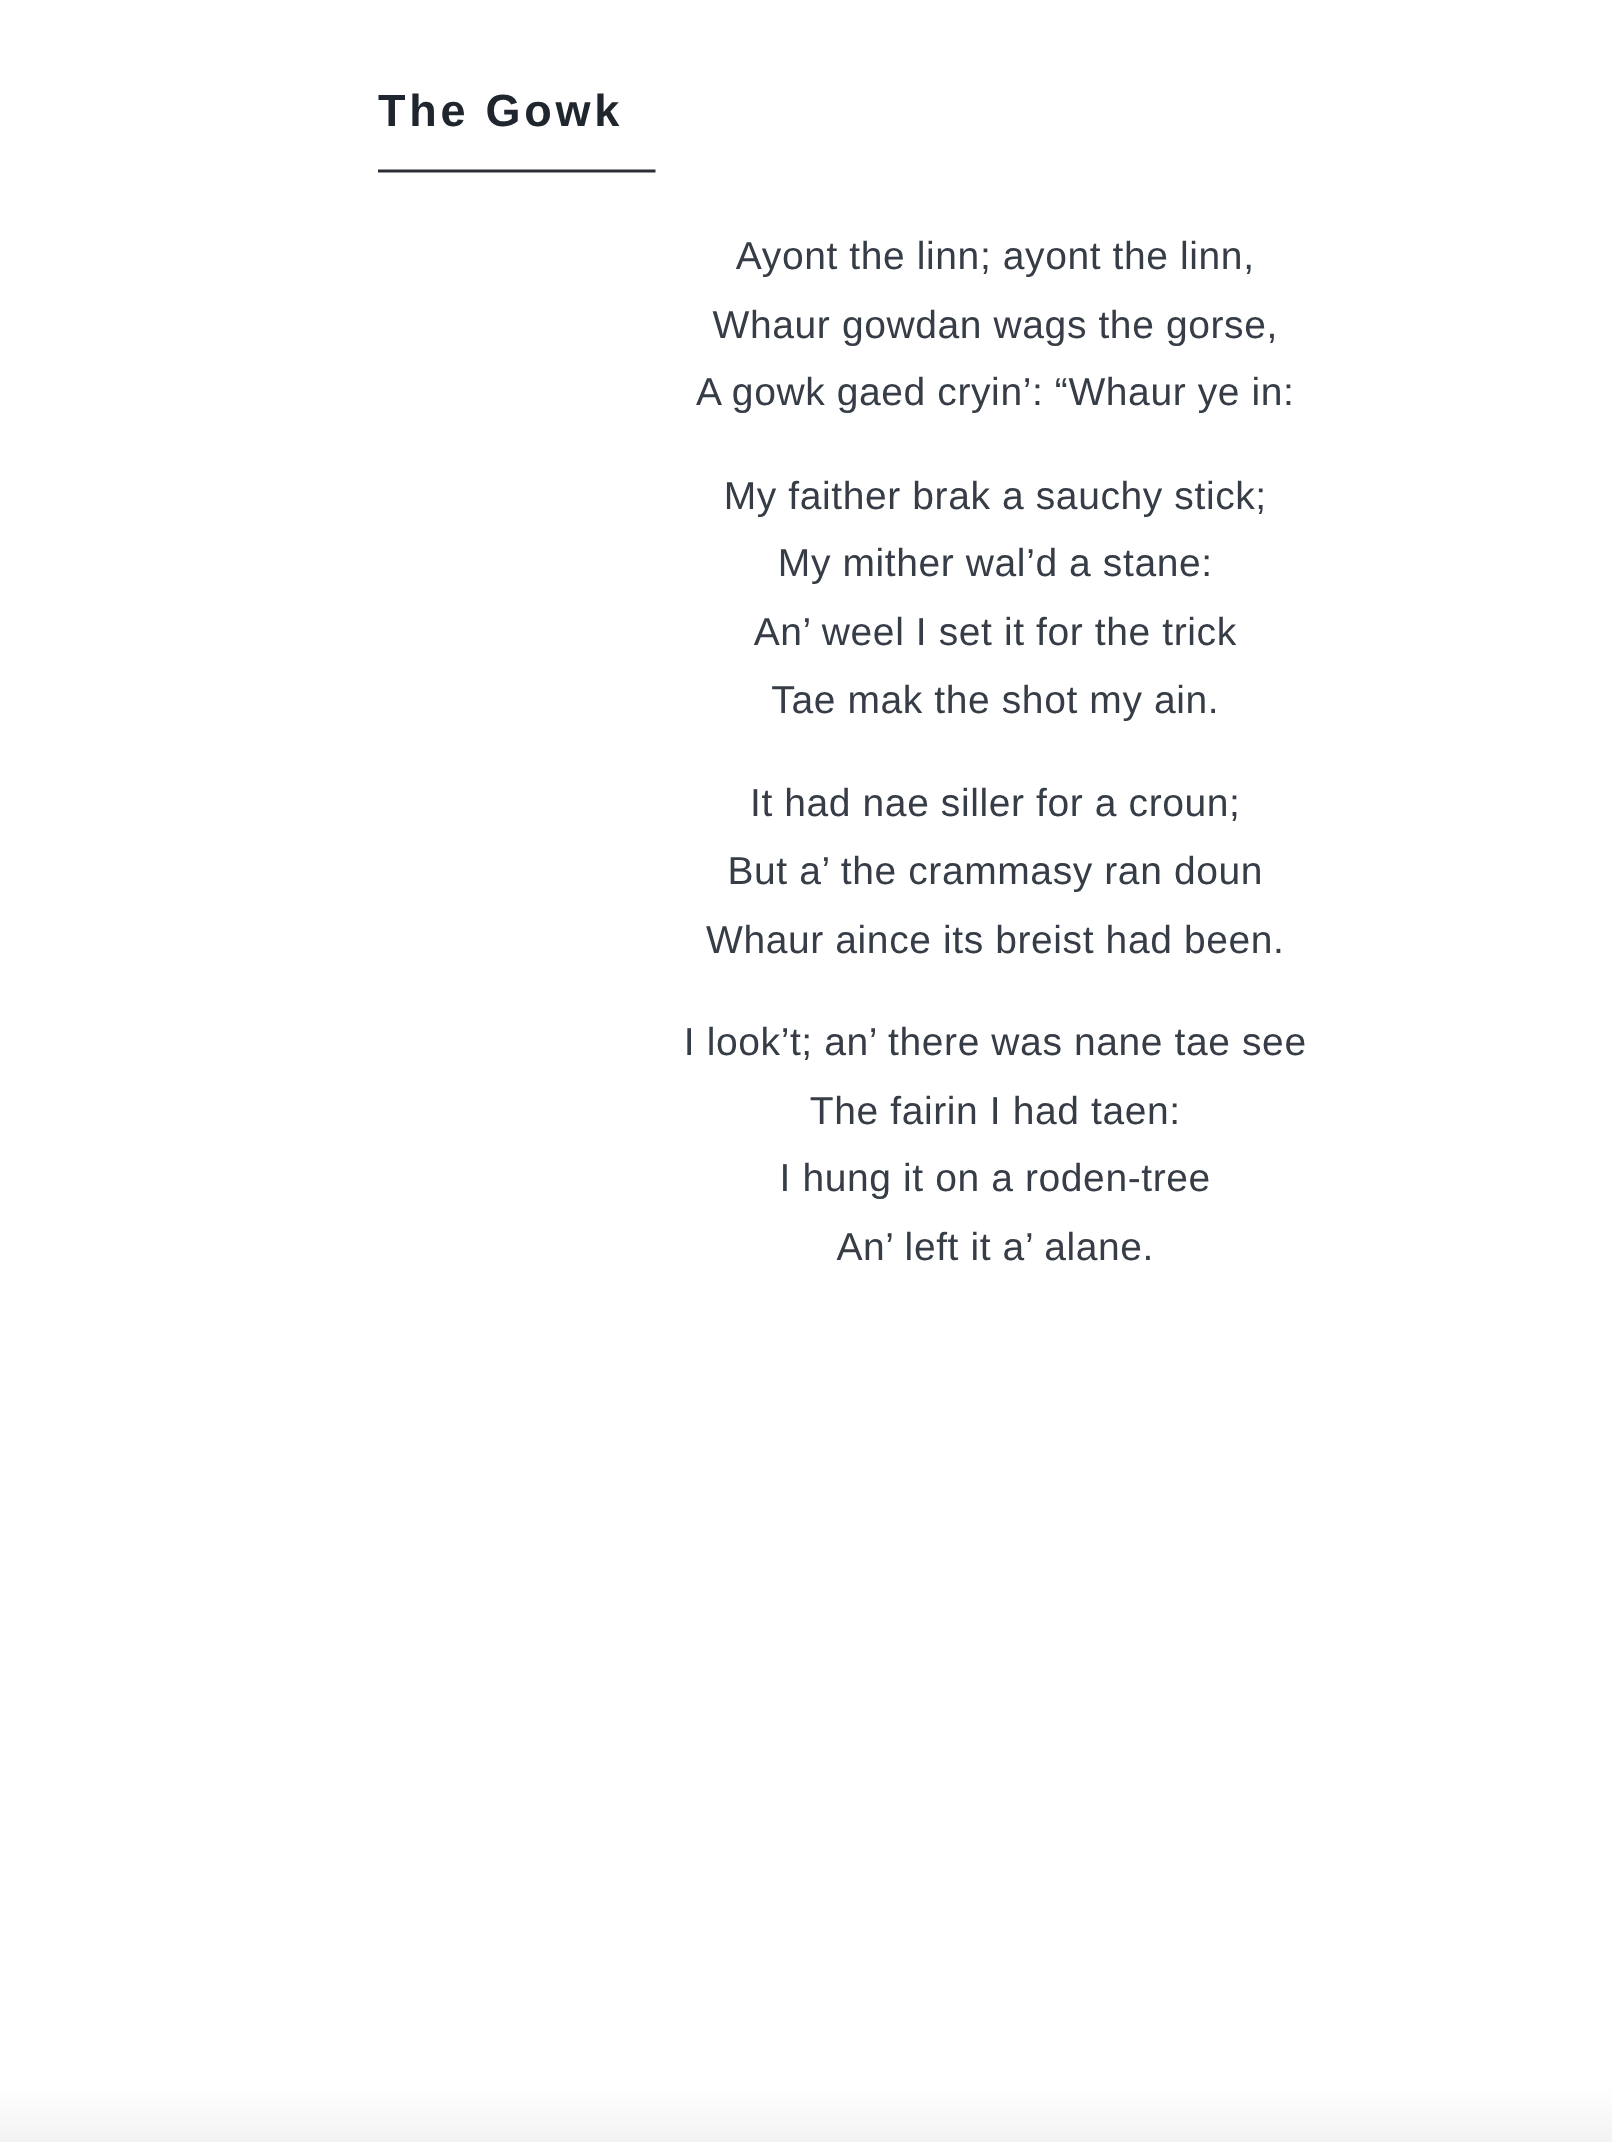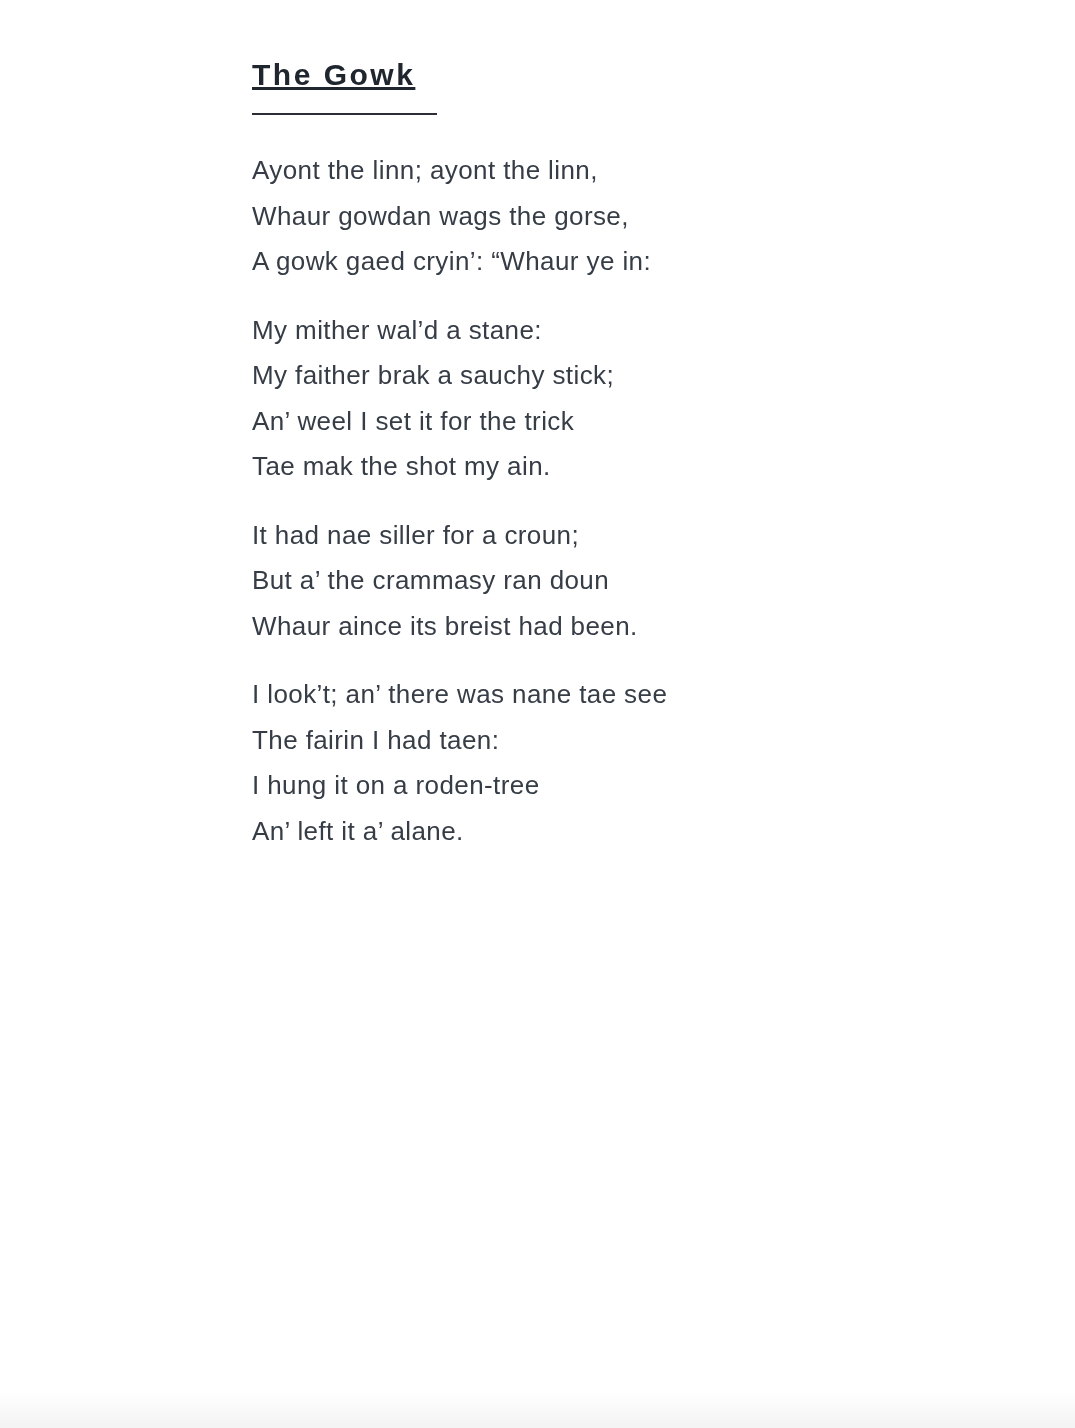--- a/index.html
+++ b/index.html
@@ -17,41 +17,41 @@
   .page {
     padding: 57px 0 0 252px;
   }
   .poem-title {
     margin: 0;
     font-size: 30px;
     line-height: 36px;
     font-weight: bold;
     letter-spacing: 2.5px;
     color: #20262e;
-    text-decoration: underline;
   }
   .title-rule {
     width: 185px;
     height: 0;
     border: none;
     border-top: 2px solid #2a2f36;
     margin: 20px 0 0 0;
   }
   .stanza {
     margin: 0 0 23px 0;
     font-size: 26px;
     line-height: 45.5px;
     letter-spacing: 0.4px;
     color: #363d46;
   }
   .stanza.first {
     margin-top: 33px;
   }
   .poem-line {
     white-space: pre;
+    text-align: center;
   }
   .bottom-fade {
     position: absolute;
     left: 0;
     bottom: 0;
     width: 100%;
     height: 36px;
     background: linear-gradient(to bottom, rgba(120,120,120,0) 0%, rgba(120,120,120,0.09) 100%);
     pointer-events: none;
   }
@@ -65,22 +65,22 @@
   <hr class="title-rule">
 
   <div class="stanza first">
     <div class="poem-line">Ayont the linn; ayont the linn,</div>
     <div class="poem-line">Whaur gowdan wags the gorse,</div>
     <div class="poem-line">A gowk gaed cryin’: “Whaur ye in:</div>
   </div>
 
 
   <div class="stanza">
+    <div class="poem-line">My faither brak a sauchy stick;</div>
     <div class="poem-line">My mither wal’d a stane:</div>
-    <div class="poem-line">My faither brak a sauchy stick;</div>
     <div class="poem-line">An’ weel I set it for the trick</div>
     <div class="poem-line">Tae mak the shot my ain.</div>
   </div>
 
 
   <div class="stanza">
     <div class="poem-line">It had nae siller for a croun;</div>
     <div class="poem-line">But a’ the crammasy ran doun</div>
     <div class="poem-line">Whaur aince its breist had been.</div>
   </div>

